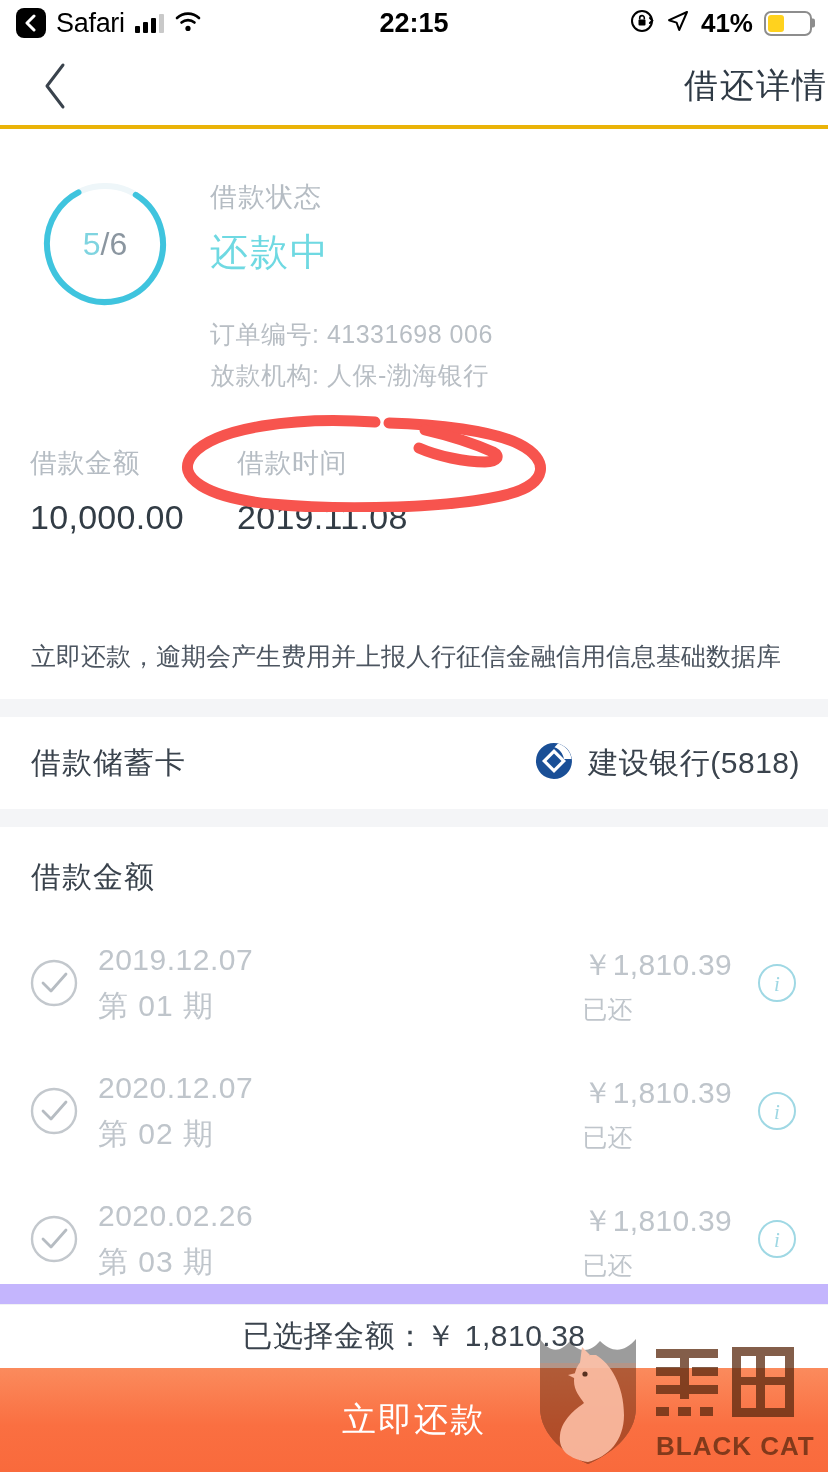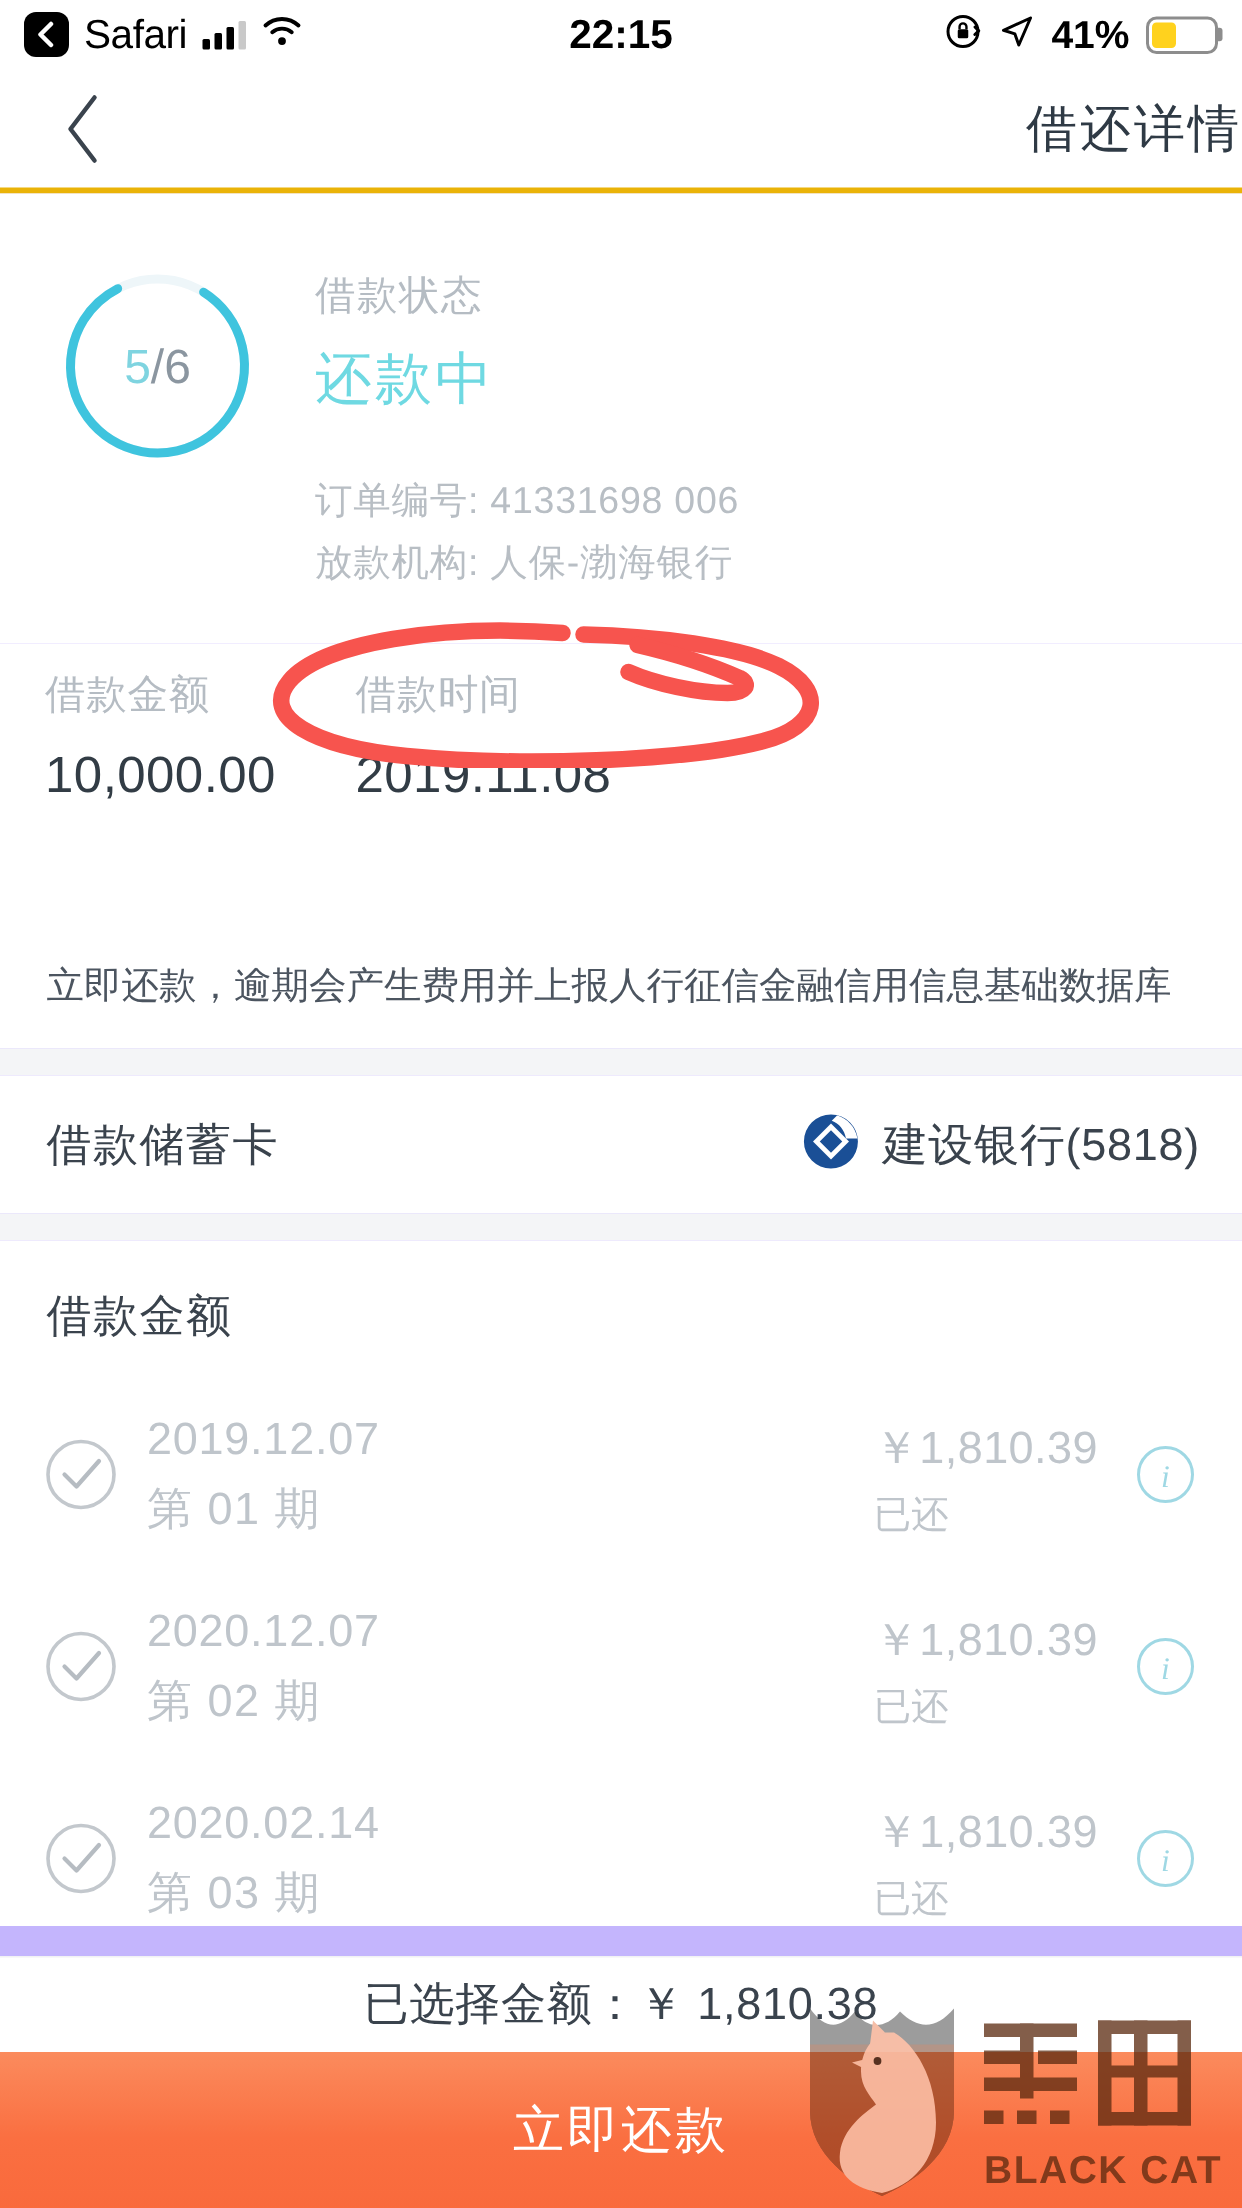--- a/index.html
+++ b/index.html
@@ -332,21 +332,21 @@
     </div>
 
     <div class="item">
       <span class="chk">
         <svg width="52" height="52" viewBox="0 0 52 52">
           <circle cx="26" cy="26" r="22" fill="none" stroke="#c3c8cd" stroke-width="2.4"></circle>
           <path d="M15 26 L23 34 L38 17" fill="none" stroke="#b6bcc2" stroke-width="2.8" stroke-linecap="round" stroke-linejoin="round"></path>
         </svg>
       </span>
       <div class="item-main">
-        <div class="item-date">2020.02.14</div>
+        <div class="item-date">2020.02.26</div>
         <div class="item-term">第 03 期</div>
       </div>
       <div class="item-right">
         <div class="item-amt">￥1,810.39</div>
         <div class="item-st">已还</div>
       </div>
       <span class="info-ic">
         <svg width="46" height="46" viewBox="0 0 46 46">
           <circle cx="23" cy="23" r="18" fill="none" stroke="#9fd8e4" stroke-width="2"></circle>
           <text x="23" y="31" text-anchor="middle" font-size="21" font-style="italic" fill="#9fd8e4" font-family="Liberation Serif, serif">i</text>

